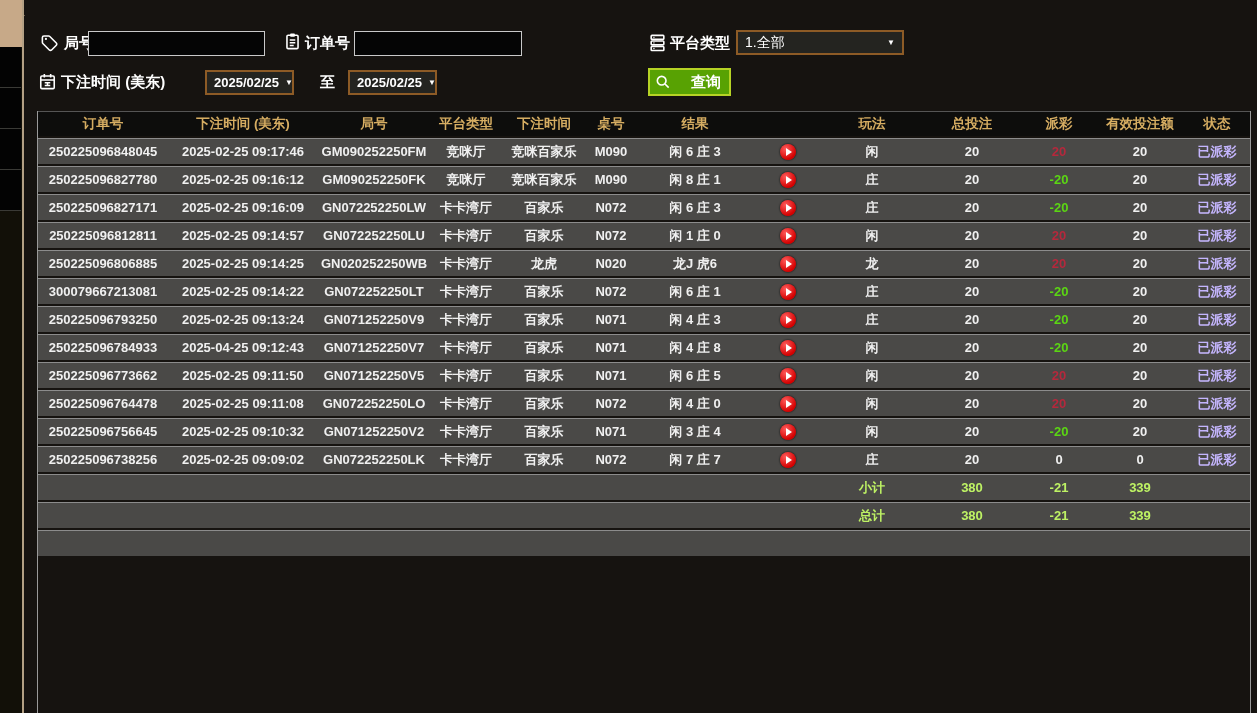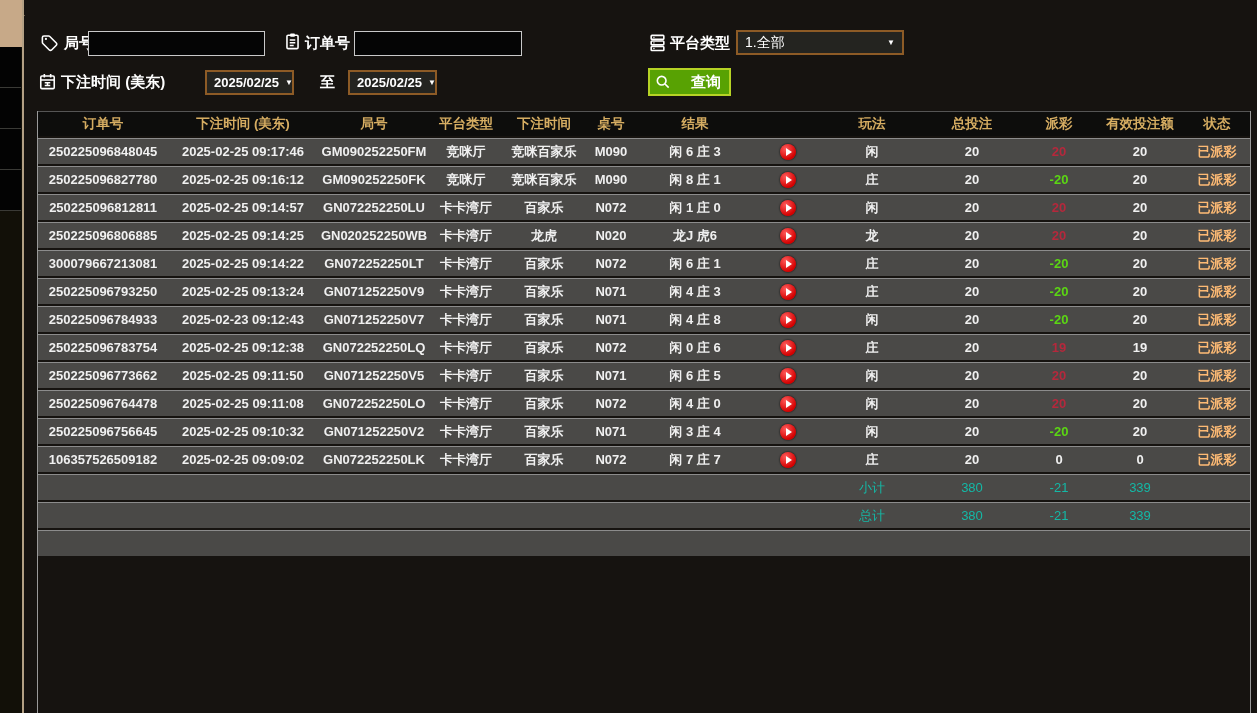--- a/index.html
+++ b/index.html
@@ -57,22 +57,22 @@
   .bet-table th {
     background:#0d0d0c; color:#d6ad62; font-weight:bold; font-size:13.5px;
     height:25px; text-align:center; white-space:nowrap;
     border-top:1px solid #555;
   }
   .bet-table td {
     background:#4a4947; color:#f0f0f0; font-weight:600;
     height:26px; text-align:center; white-space:nowrap;
     border-top:1px solid #8c8c8c;
   }
-  .bet-table .status { color:#fdba74; }
-  .bet-table .sum-row td { color:#14b8a6; font-weight:normal; }
+  .bet-table .status { color:#c4b5fd; }
+  .bet-table .sum-row td { color:#bef264; font-weight:bold; }
   .bet-table .empty-row td { border-top:1px solid #8c8c8c; }
   .tbl-edge-l, .tbl-edge-r { position:absolute; top:95px; width:1px; height:618px; background:#9a9a9a; }
   .tbl-edge-l { left:13px; }
   .tbl-edge-r { left:1226px; }
 
   
   .play-btn {
     display:inline-block; width:16px; height:16px; border-radius:50%;
     background:radial-gradient(circle at 35% 30%, #ff5a5a, #d40000 70%);
     position:relative; cursor:pointer; vertical-align:middle;
@@ -232,20 +232,37 @@
     <td>
       <span class="play-btn"><span class="tri"></span></span>
     </td>
     <td>庄</td>
     <td>20</td>
     <td style="color: rgb(91, 214, 19);">-20</td>
     <td>20</td>
     <td class="status">已派彩</td>
   </tr>
 
+  <tr>
+    <td>250225096827171</td>
+    <td>2025-02-25 09:16:09</td>
+    <td>GN072252250LW</td>
+    <td>卡卡湾厅</td>
+    <td>百家乐</td>
+    <td>N072</td>
+    <td>闲 6 庄 3</td>
+    <td>
+      <span class="play-btn"><span class="tri"></span></span>
+    </td>
+    <td>庄</td>
+    <td>20</td>
+    <td style="color: rgb(91, 214, 19);">-20</td>
+    <td>20</td>
+    <td class="status">已派彩</td>
+  </tr>
 
 
   <tr>
     <td>250225096812811</td>
     <td>2025-02-25 09:14:57</td>
     <td>GN072252250LU</td>
     <td>卡卡湾厅</td>
     <td>百家乐</td>
     <td>N072</td>
     <td>闲 1 庄 0</td>
@@ -309,53 +326,36 @@
     </td>
     <td>庄</td>
     <td>20</td>
     <td style="color: rgb(91, 214, 19);">-20</td>
     <td>20</td>
     <td class="status">已派彩</td>
   </tr>
 
   <tr>
     <td>250225096784933</td>
-    <td>2025-02-23 09:12:43</td>
+    <td>2025-04-25 09:12:43</td>
     <td>GN071252250V7</td>
     <td>卡卡湾厅</td>
     <td>百家乐</td>
     <td>N071</td>
     <td>闲 4 庄 8</td>
     <td>
       <span class="play-btn"><span class="tri"></span></span>
     </td>
     <td>闲</td>
     <td>20</td>
     <td style="color: rgb(91, 214, 19);">-20</td>
     <td>20</td>
     <td class="status">已派彩</td>
   </tr>
 
-  <tr>
-    <td>250225096783754</td>
-    <td>2025-02-25 09:12:38</td>
-    <td>GN072252250LQ</td>
-    <td>卡卡湾厅</td>
-    <td>百家乐</td>
-    <td>N072</td>
-    <td>闲 0 庄 6</td>
-    <td>
-      <span class="play-btn"><span class="tri"></span></span>
-    </td>
-    <td>庄</td>
-    <td>20</td>
-    <td style="color: rgb(181, 40, 60);">19</td>
-    <td>19</td>
-    <td class="status">已派彩</td>
-  </tr>
 
   <tr>
     <td>250225096773662</td>
     <td>2025-02-25 09:11:50</td>
     <td>GN071252250V5</td>
     <td>卡卡湾厅</td>
     <td>百家乐</td>
     <td>N071</td>
     <td>闲 6 庄 5</td>
     <td>
@@ -401,21 +401,21 @@
     </td>
     <td>闲</td>
     <td>20</td>
     <td style="color: rgb(91, 214, 19);">-20</td>
     <td>20</td>
     <td class="status">已派彩</td>
   </tr>
 
 
   <tr>
-    <td>106357526509182</td>
+    <td>250225096738256</td>
     <td>2025-02-25 09:09:02</td>
     <td>GN072252250LK</td>
     <td>卡卡湾厅</td>
     <td>百家乐</td>
     <td>N072</td>
     <td>闲 7 庄 7</td>
     <td>
       <span class="play-btn"><span class="tri"></span></span>
     </td>
     <td>庄</td>

